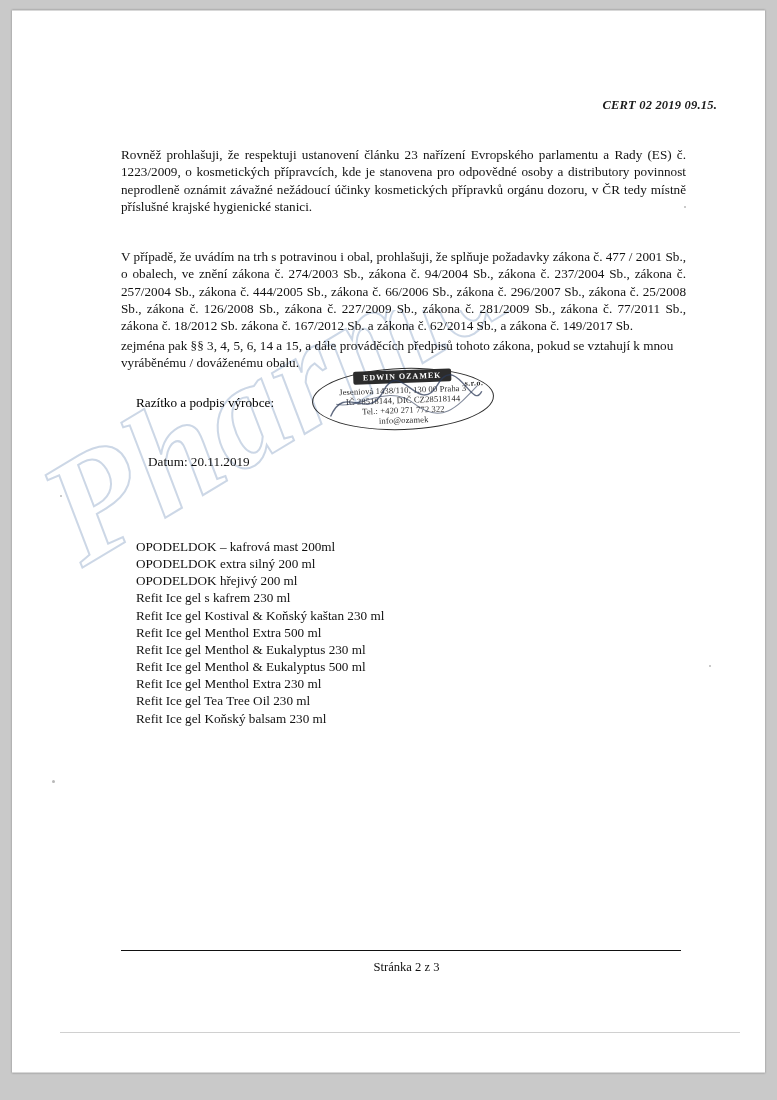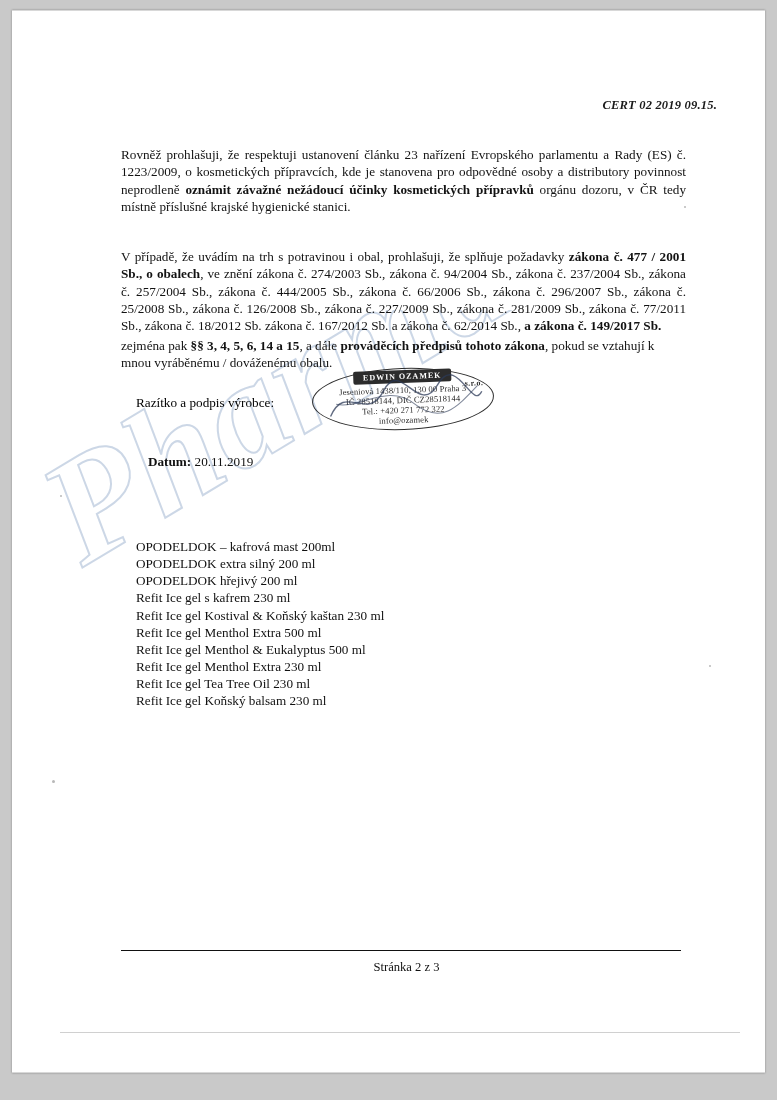--- a/index.html
+++ b/index.html
@@ -87,21 +87,21 @@
     font-size: 13.2px;
     line-height: 1.32;
     color: #121212;
     text-align: justify;
   }
   .para {
     margin: 0 0 0 0;
   }
   .para.p2 { margin-top: 32px; }
   .para.p3 { margin-top: 2px; text-align: left;}
-  b { font-weight: bold; }
+  b { font-weight: normal; }
 
   .sign-label {
     position: absolute;
     left: 124px;
     top: 385px;
     font-size: 13.2px;
     color: #000000;
   }
   .date-line {
     position: absolute;
@@ -254,20 +254,21 @@
   </div>
 
 
   <ul class="product-list">
       <li>OPODELDOK – kafrová mast 200ml</li>
       <li>OPODELDOK extra silný 200 ml</li>
       <li>OPODELDOK hřejivý 200 ml</li>
       <li>Refit Ice gel s kafrem 230 ml</li>
       <li>Refit Ice gel Kostival &amp; Koňský kaštan 230 ml</li>
       <li>Refit Ice gel Menthol Extra 500 ml</li>
+      <li>Refit Ice gel Menthol &amp; Eukalyptus 230 ml</li>
       <li>Refit Ice gel Menthol &amp; Eukalyptus 500 ml</li>
       <li>Refit Ice gel Menthol Extra 230 ml</li>
       <li>Refit Ice gel Tea Tree Oil 230 ml</li>
       <li>Refit Ice gel Koňský balsam 230 ml</li>
     </ul>
 
   <div class="stamp">
     <div class="stamp-ellipse"></div>
     <div class="stamp-bar">EDWIN OZAMEK</div>
     <div class="stamp-sro">s.r.o.</div>

